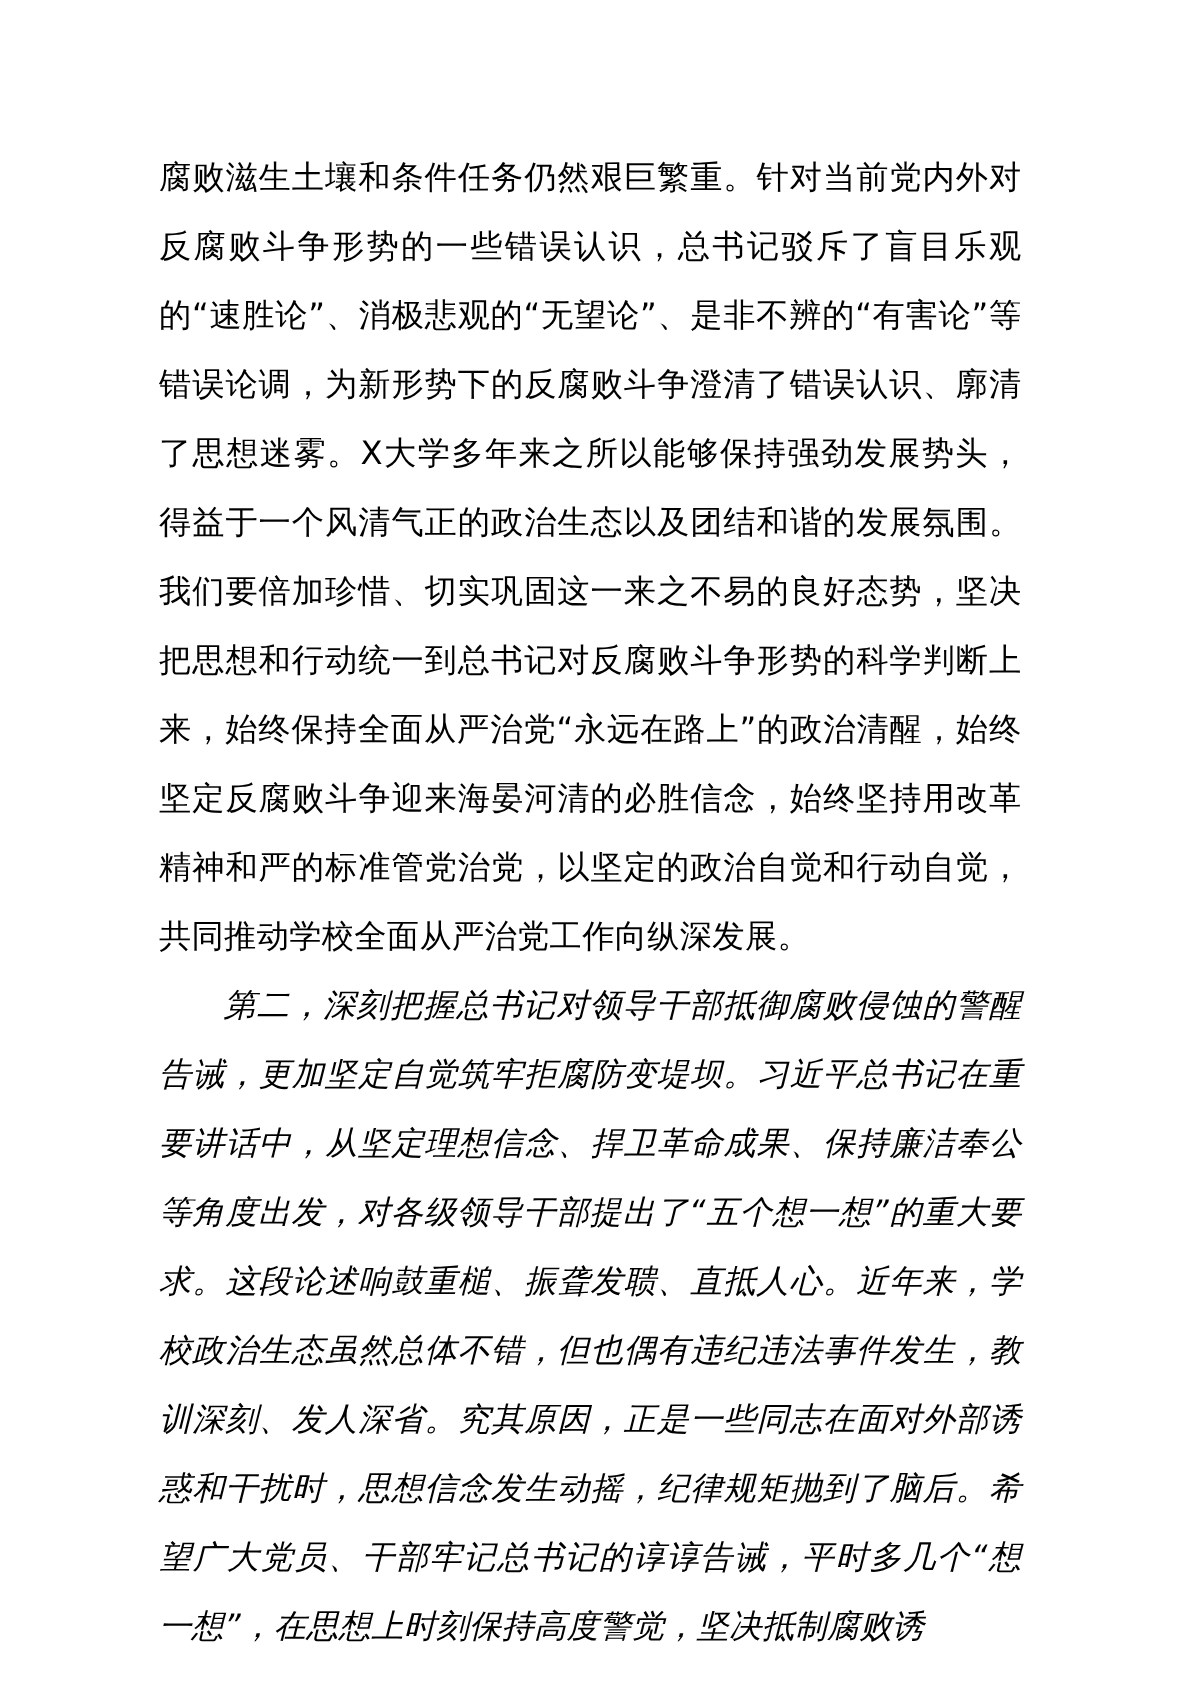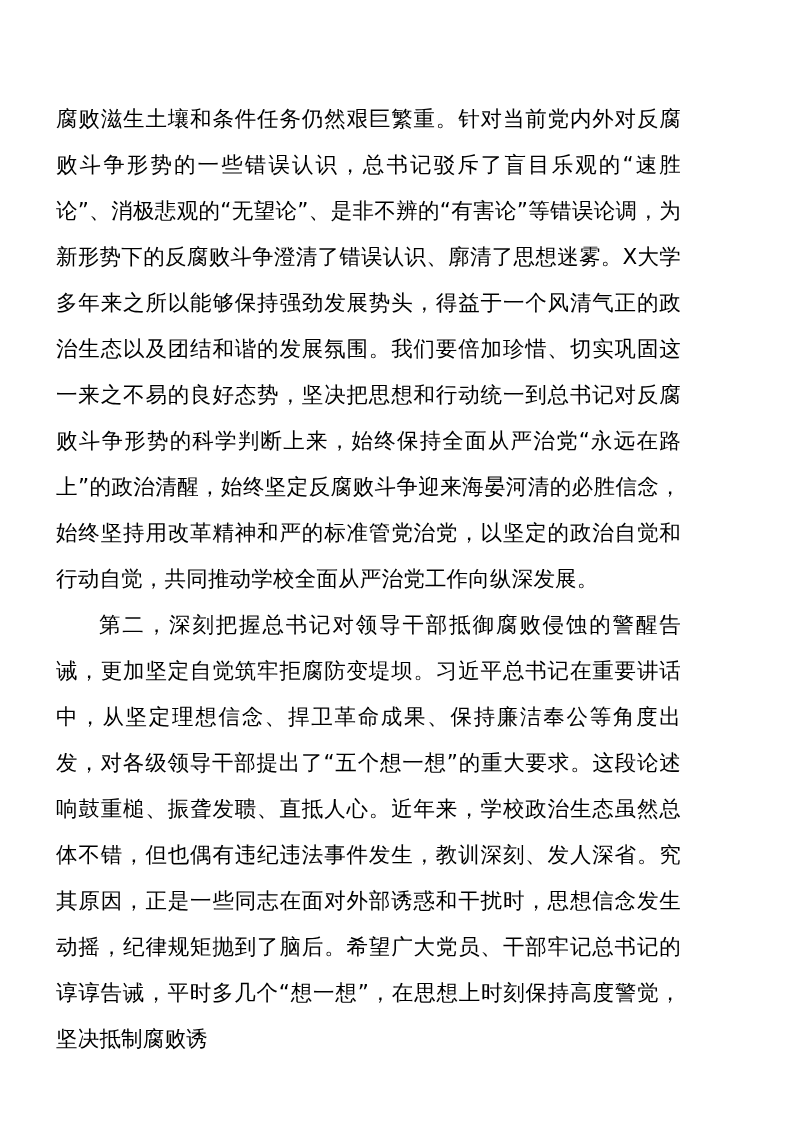--- a/index.html
+++ b/index.html
@@ -12,41 +12,42 @@
     height: 1122px;
     overflow: hidden;
     font-family: "Liberation Sans", sans-serif;
   }
   .page {
     position: relative;
     width: 793px;
     height: 1122px;
     background: #ffffff;
     box-sizing: border-box;
-    padding: 96px 112px 70px 56px;
+    padding: 96px 112px 70px 106px;
   }
   .doc-body {
     font-family: "DejaVu Sans", "Liberation Sans", sans-serif;
     font-size: 21.5px;
     line-height: 46px;
     color: #000000;
     text-align: justify;
     text-justify: inter-ideograph;
     letter-spacing: 0.2px;
   }
   .para {
     margin: 0;
     text-indent: 0;
     white-space: normal;
   }
   .para + .para {
     margin-top: 0;
   }
   .para-indent {
     text-indent: 2em;
+    font-style: italic;
   }
 </style>
 </head>
 <body>
 
 <div class="page">
   <div class="doc-body">
     <p class="para">腐败滋生土壤和条件任务仍然艰巨繁重。针对当前党内外对反腐败斗争形势的一些错误认识，总书记驳斥了盲目乐观的“速胜论”、消极悲观的“无望论”、是非不辨的“有害论”等错误论调，为新形势下的反腐败斗争澄清了错误认识、廓清了思想迷雾。X大学多年来之所以能够保持强劲发展势头，得益于一个风清气正的政治生态以及团结和谐的发展氛围。我们要倍加珍惜、切实巩固这一来之不易的良好态势，坚决把思想和行动统一到总书记对反腐败斗争形势的科学判断上来，始终保持全面从严治党“永远在路上”的政治清醒，始终坚定反腐败斗争迎来海晏河清的必胜信念，始终坚持用改革精神和严的标准管党治党，以坚定的政治自觉和行动自觉，共同推动学校全面从严治党工作向纵深发展。</p>
     <p class="para para-indent">第二，深刻把握总书记对领导干部抵御腐败侵蚀的警醒告诫，更加坚定自觉筑牢拒腐防变堤坝。习近平总书记在重要讲话中，从坚定理想信念、捍卫革命成果、保持廉洁奉公等角度出发，对各级领导干部提出了“五个想一想”的重大要求。这段论述响鼓重槌、振聋发聩、直抵人心。近年来，学校政治生态虽然总体不错，但也偶有违纪违法事件发生，教训深刻、发人深省。究其原因，正是一些同志在面对外部诱惑和干扰时，思想信念发生动摇，纪律规矩抛到了脑后。希望广大党员、干部牢记总书记的谆谆告诫，平时多几个“想一想”，在思想上时刻保持高度警觉，坚决抵制腐败诱</p>
   </div>

